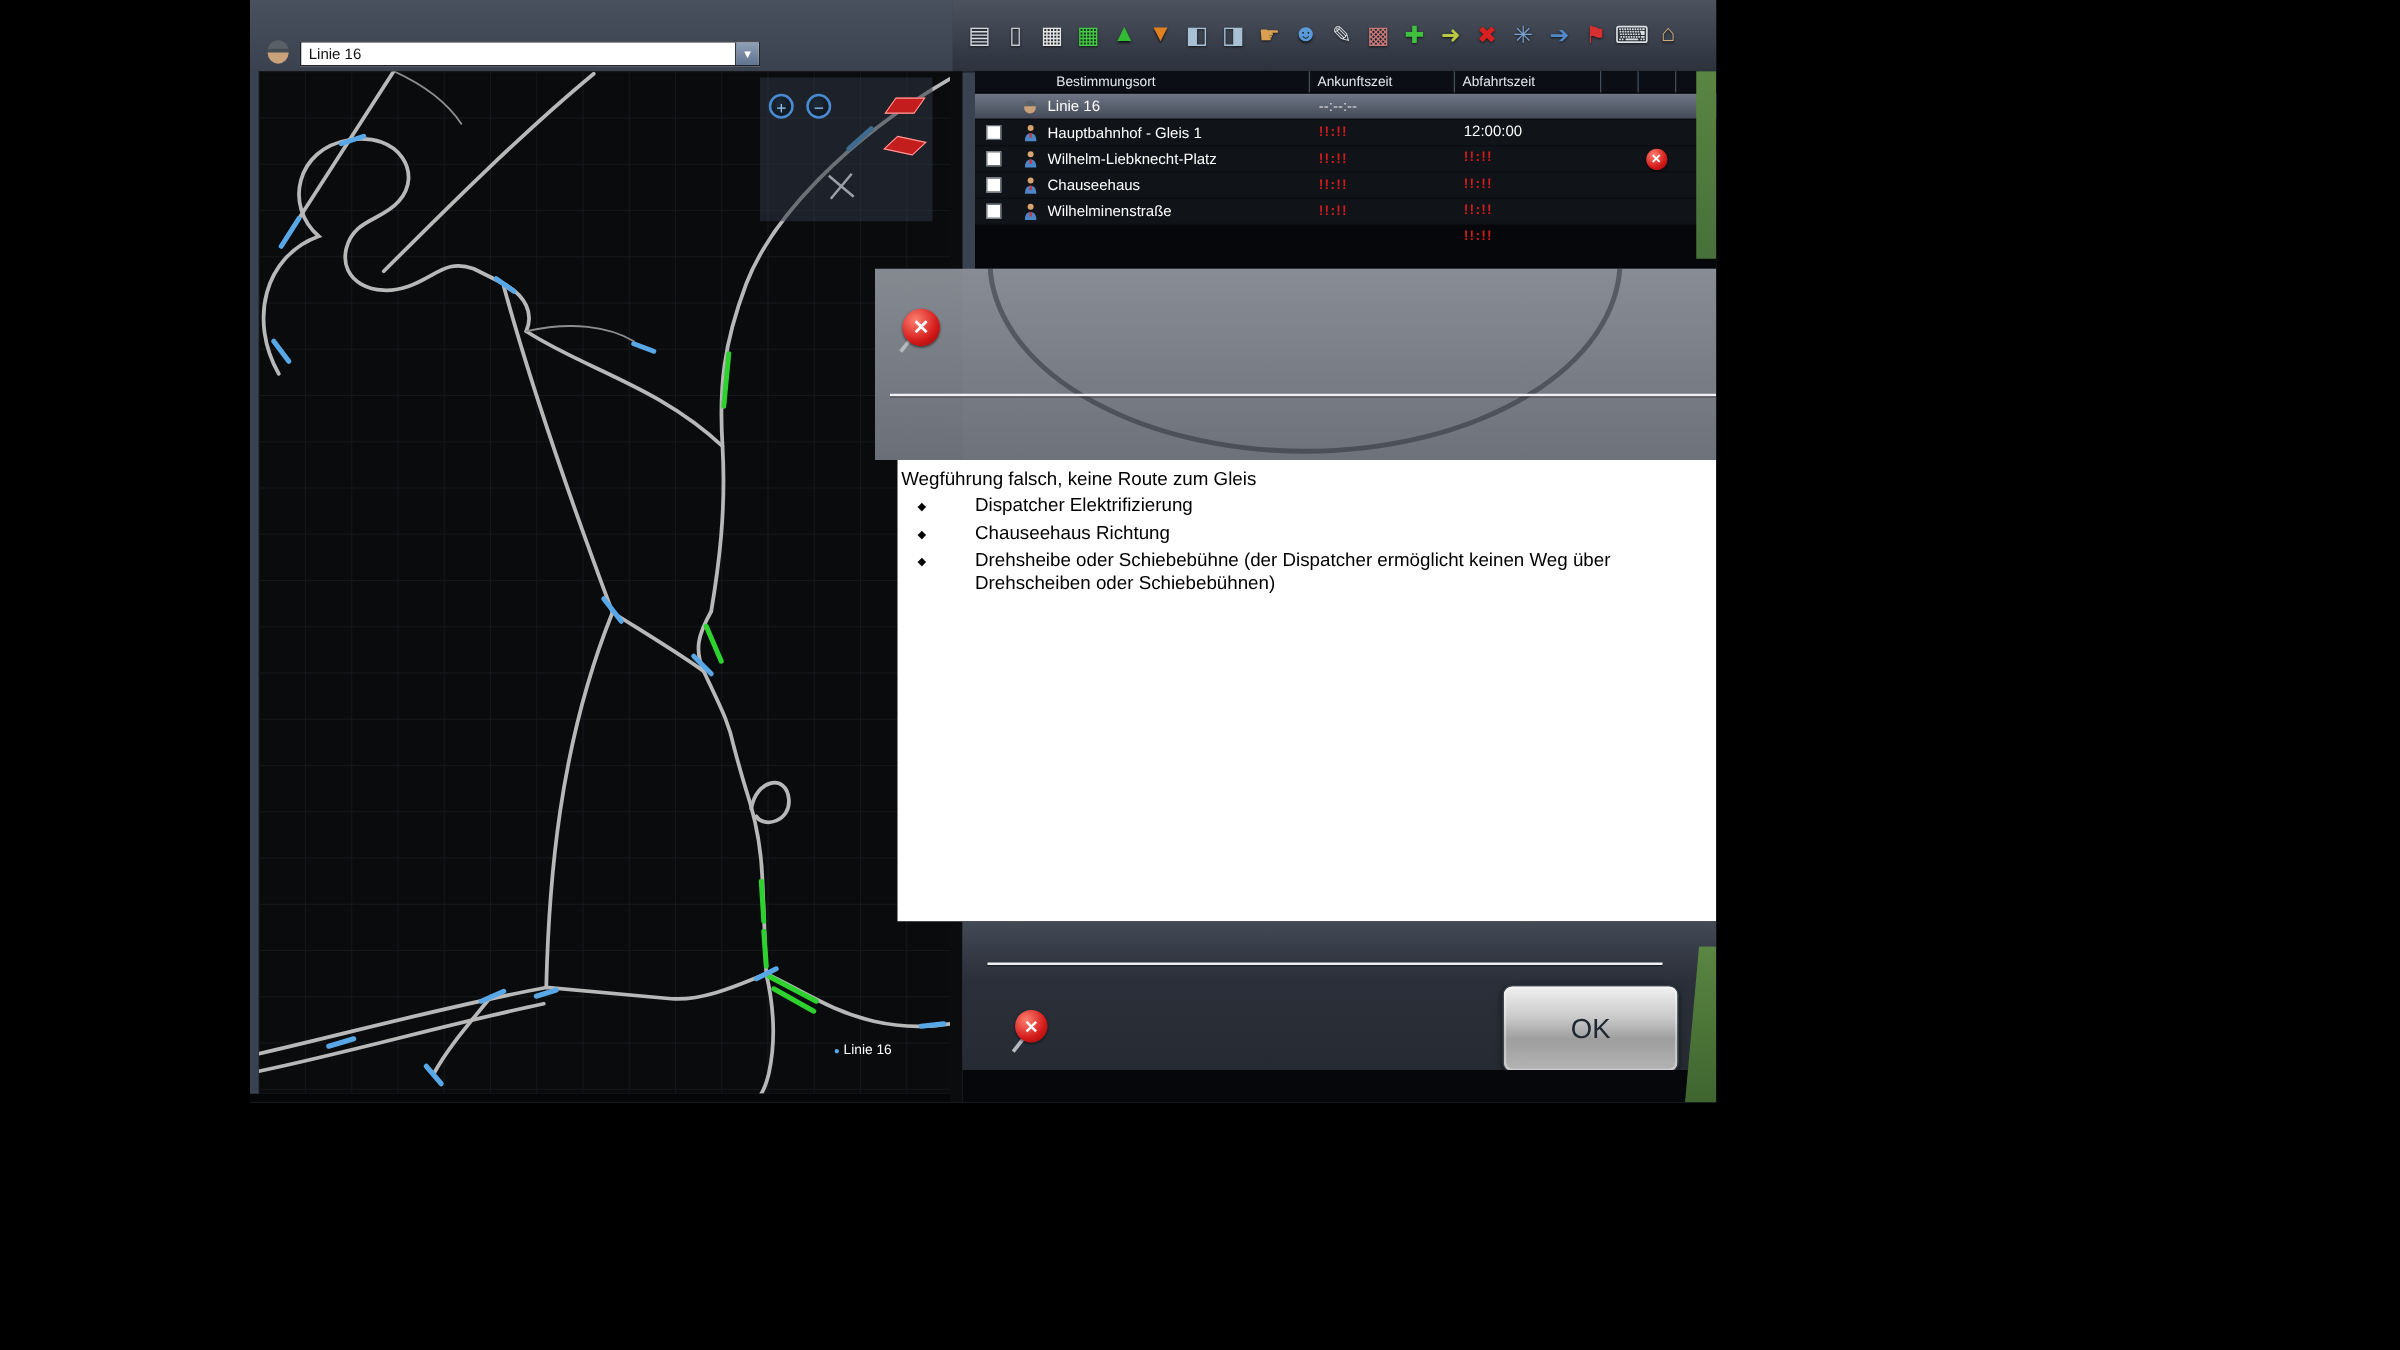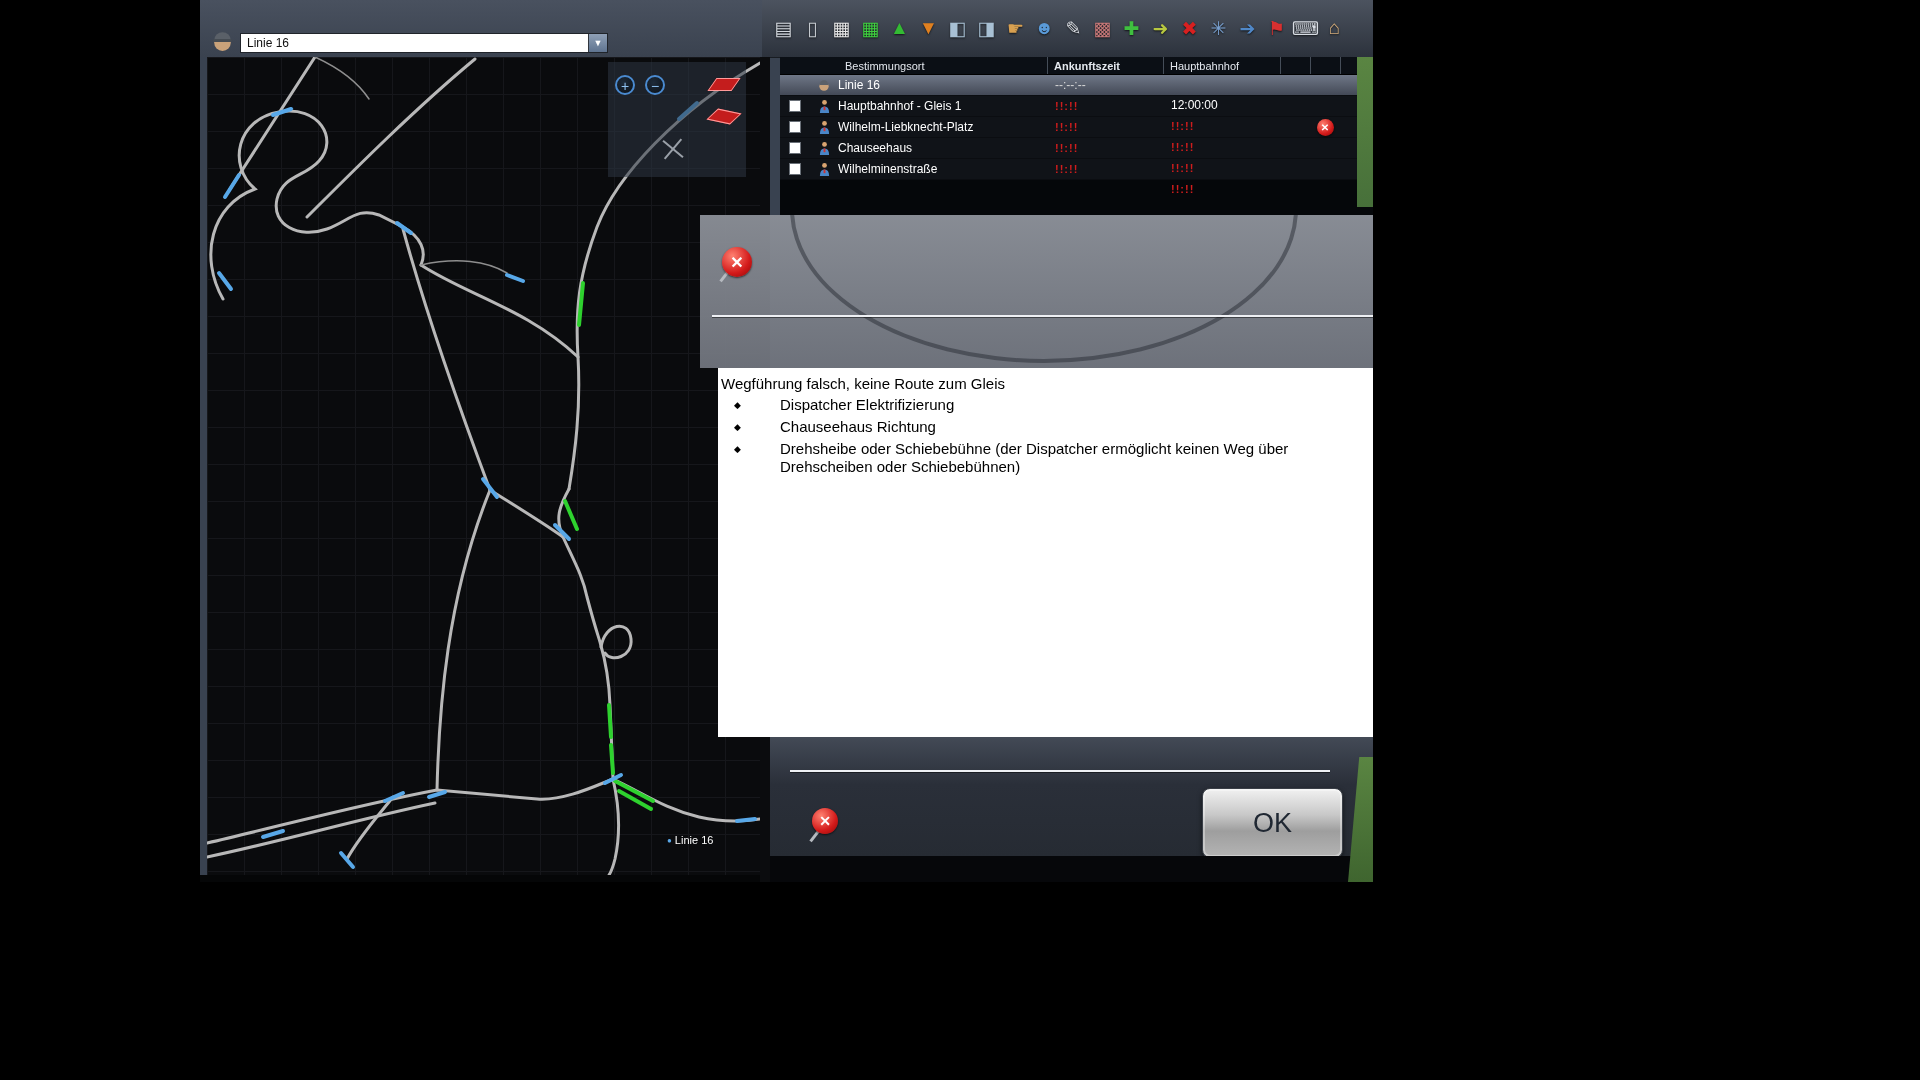--- a/index.html
+++ b/index.html
@@ -43,21 +43,21 @@
   .map-label{position:absolute;left:460px;top:777px;display:flex;align-items:center;gap:3px;
              color:#fff;font-size:11px;}
   .map-label .dot{color:#5aa8e8;font-size:8px;}
 
   
   .table{left:580px;top:57px;width:678px;height:158px;background:#05070a;}
   .thead{display:flex;height:17px;background:#0b0f15;color:#e4e8ee;font-size:11px;align-items:center;
          border-bottom:1px solid #000;}
   .thead>div{box-sizing:border-box;height:100%;display:flex;align-items:center;}
   .th-name{width:267px;padding-left:65px;}
-  .th-ank{width:116px;padding-left:6px;border-left:1px solid #454d58;font-weight:bold;}
+  .th-ank{width:116px;padding-left:6px;border-left:1px solid #454d58;}
   .th-abf{width:117px;padding-left:6px;border-left:1px solid #454d58;}
   .th-e{width:30px;border-left:1px solid #454d58;}
   .th-last{width:17px;border-left:1px solid #454d58;}
   .trow{display:flex;height:21px;align-items:center;font-size:12px;color:#fff;
         box-sizing:border-box;border-bottom:1px solid #0b0d11;background:#101318;}
   .trow.selected{background:linear-gradient(#6f7787,#434956);}
   .cell-cb{width:30px;display:flex;justify-content:center;}
   .cell-ic{width:28px;display:flex;justify-content:center;align-items:center;}
   .cell-name{width:209px;white-space:nowrap;overflow:hidden;}
   .cell-ank{width:116px;padding-left:8px;box-sizing:border-box;}
@@ -99,21 +99,21 @@
   .bullet .tx{flex:1;line-height:18px;max-width:583px;}
 
   
   .bottom-panel{left:570px;top:737px;width:603px;height:119px;
                 background:linear-gradient(#434a56,#2a2f39 40%,#262b33);}
   .panel-line{position:absolute;left:20px;top:33px;width:540px;height:2px;background:#eef0f4;
               box-shadow:0 1px 0 rgba(0,0,0,.45);}
   .ok-btn{position:absolute;left:432px;top:51px;width:139px;height:68px;border-radius:8px;
           background:linear-gradient(180deg,#f1f1f1 0%,#c8c8c8 38%,#9e9e9e 62%,#b4b4b4 100%);
           border:1px solid #3a3f47;box-shadow:inset 0 0 0 2px rgba(255,255,255,.35),0 2px 5px rgba(0,0,0,.55);
-          color:#202833;font-size:27px;display:flex;align-items:center;justify-content:center;cursor:pointer;}
+          color:#202833;font-size:22px;display:flex;align-items:center;justify-content:center;cursor:pointer;}
   .bottom-strip{left:570px;top:856px;width:603px;height:26px;background:#06070a;}
 </style>
 </head>
 <body>
 
 <div id="game">
 
   <div class="abs top-left-bar">
     <svg class="abs avatar" viewBox="0 0 24 24">
       <circle cx="12" cy="14" r="8" fill="#c9a27a"></circle>
@@ -221,21 +221,21 @@
     </div>
   </div>
 
   <div class="abs gap"></div>
   <div class="abs below-map"></div>
 
   <div class="abs table">
     <div class="thead">
       <div class="th-name">Bestimmungsort</div>
       <div class="th-ank">Ankunftszeit</div>
-      <div class="th-abf">Hauptbahnhof</div>
+      <div class="th-abf">Abfahrtszeit</div>
       <div class="th-e"></div>
       <div class="th-e"></div>
       <div class="th-last"></div>
     </div>
 
     <div class="trow selected">
       <div class="cell-cb"></div>
       <div class="cell-ic">
         <svg width="14" height="14" viewBox="0 0 24 24">
           <circle cx="12" cy="14" r="8" fill="#c9a27a"></circle>

